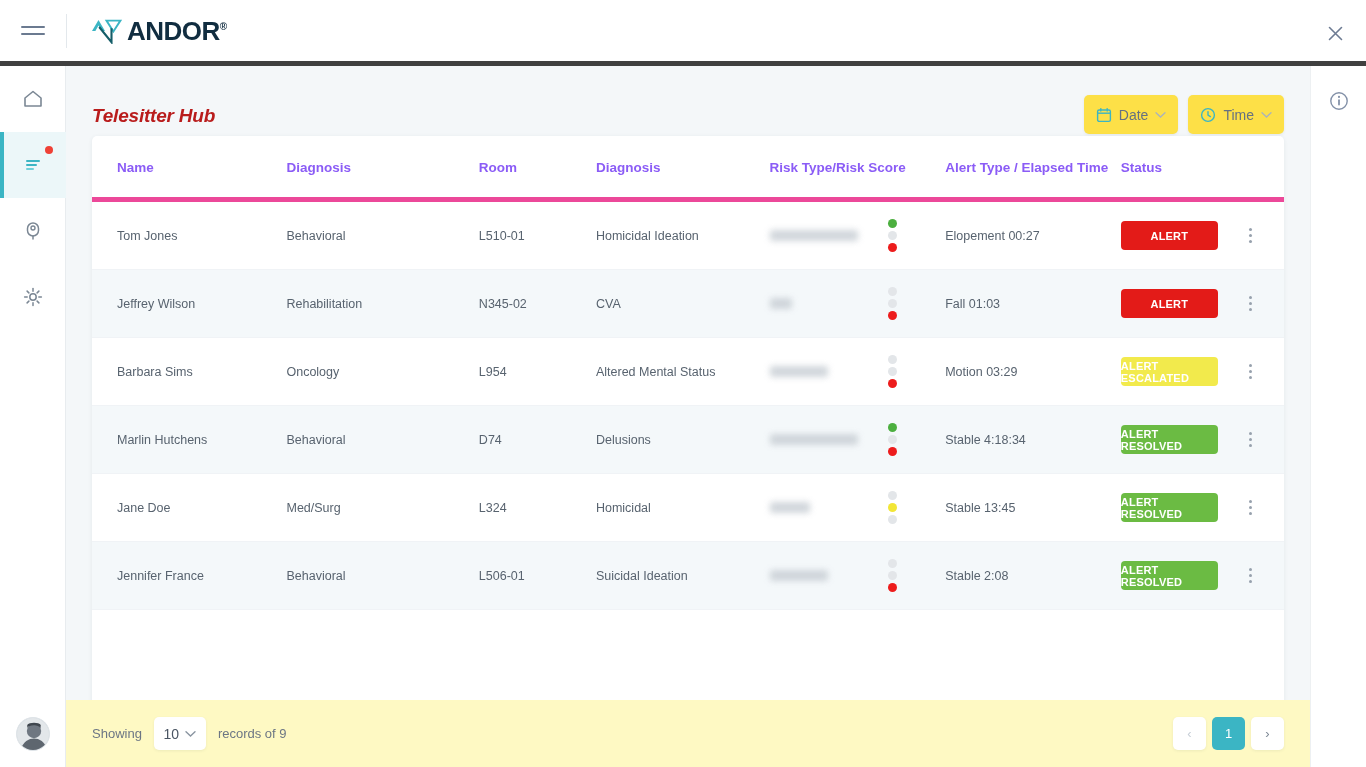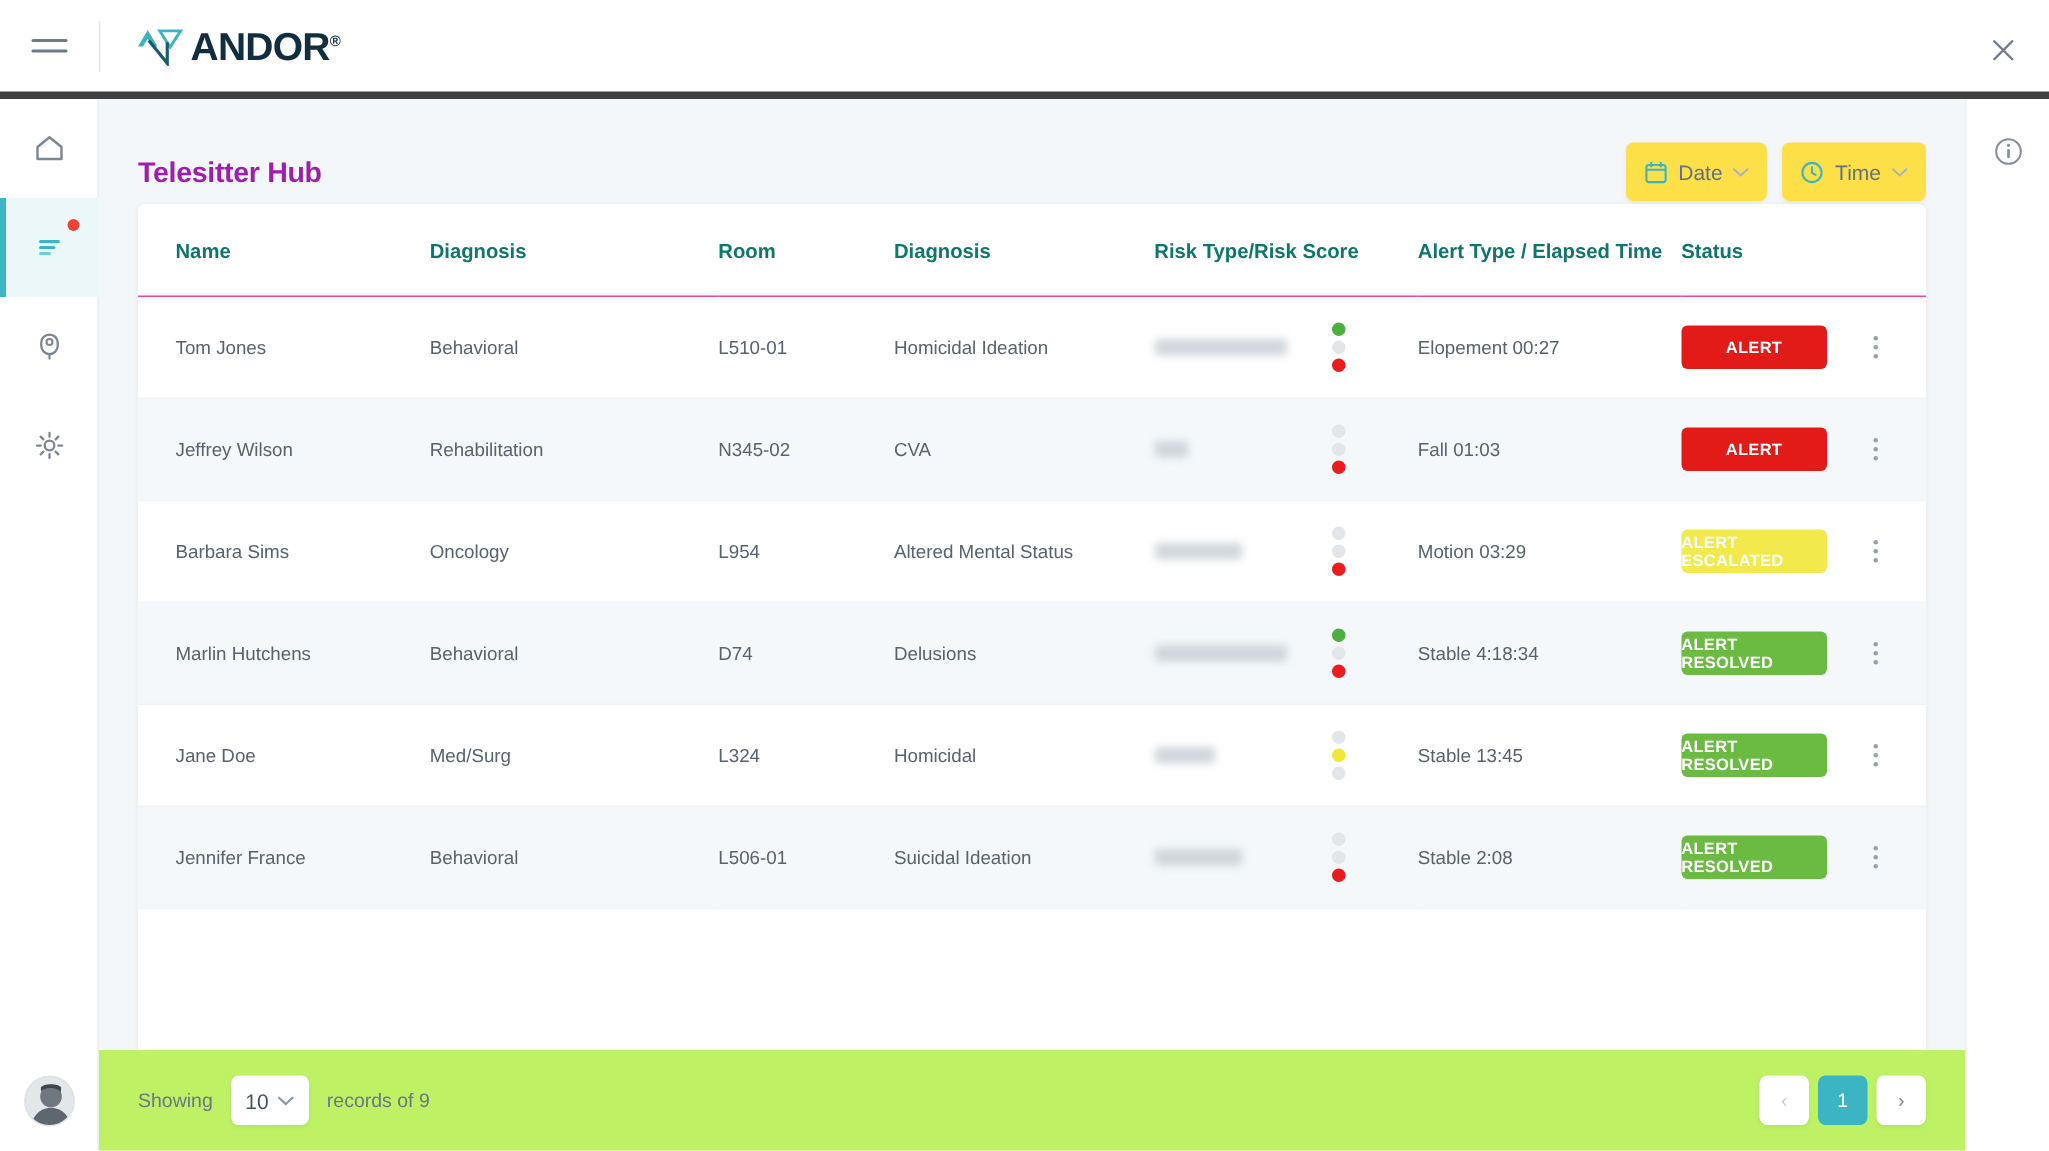--- a/index.html
+++ b/index.html
@@ -106,22 +106,23 @@
     overflow: hidden;
   }
 
   
   .page-head {
     position: absolute; top: 20px; left: 26px;
     width: 1192px; height: 60px;
     display: flex; align-items: center;
   }
   .page-title {
-    font-size: 19px; font-weight: bold; color: #a21caf;
+    font-size: 19px; font-weight: bold; color: #b91c1c;
     letter-spacing: -0.2px;
+    font-style: italic;
   }
   .head-controls {
     position: absolute; right: 0; top: 9px;
     display: flex; align-items: center; gap: 10px;
   }
   .search-box {
     width: 198px; height: 39px;
     background: #fff; border-radius: 5px;
     box-shadow: 0 1px 3px rgba(40,60,80,0.08);
     display: flex; align-items: center; padding: 0 12px;
@@ -147,23 +148,23 @@
     position: absolute; top: 70px; left: 26px;
     width: 1192px; height: 630px;
     background: #ffffff;
     border-radius: 5px;
     box-shadow: 0 1px 4px rgba(40,60,80,0.08);
     overflow: hidden;
   }
   table { width: 100%; border-collapse: collapse; table-layout: fixed; }
   thead th {
     text-align: left;
-    font-size: 13.5px; font-weight: bold; color: #0f766e;
+    font-size: 13.5px; font-weight: bold; color: #8b5cf6;
     padding: 24px 0 22px 0;
-    border-bottom: 1px solid #ec4899;
+    border-bottom: 5px solid #ec4899;
   }
   tbody td {
     font-size: 12.5px; color: #58636f;
     padding: 17px 0; height: 50px;
     border-bottom: 1px solid #f0f3f6;
     vertical-align: middle;
   }
   tbody tr.alt td { background: #f4f8fa; }
   .c-name  { width: 186px; padding-left: 25px !important; }
   .c-dept  { width: 184px; }
@@ -201,21 +202,21 @@
   .kebab {
     display: flex; flex-direction: column; gap: 3px;
     align-items: center; cursor: pointer; width: 20px;
   }
   .kebab i { width: 3px; height: 3px; border-radius: 50%; background: #97a1ad; display:block; }
 
   
   .footer {
     position: absolute; bottom: 0; left: 66px;
     width: 1244px; height: 67px;
-    background: #bef264;
+    background: #fef9c3;
     display: flex; align-items: center;
     z-index: 10;
   }
   .foot-left {
     position: absolute; left: 26px;
     display: flex; align-items: center; gap: 12px;
     font-size: 13px; color: #6c7684;
   }
   .select-box {
     width: 52px; height: 33px; background: #fff;

